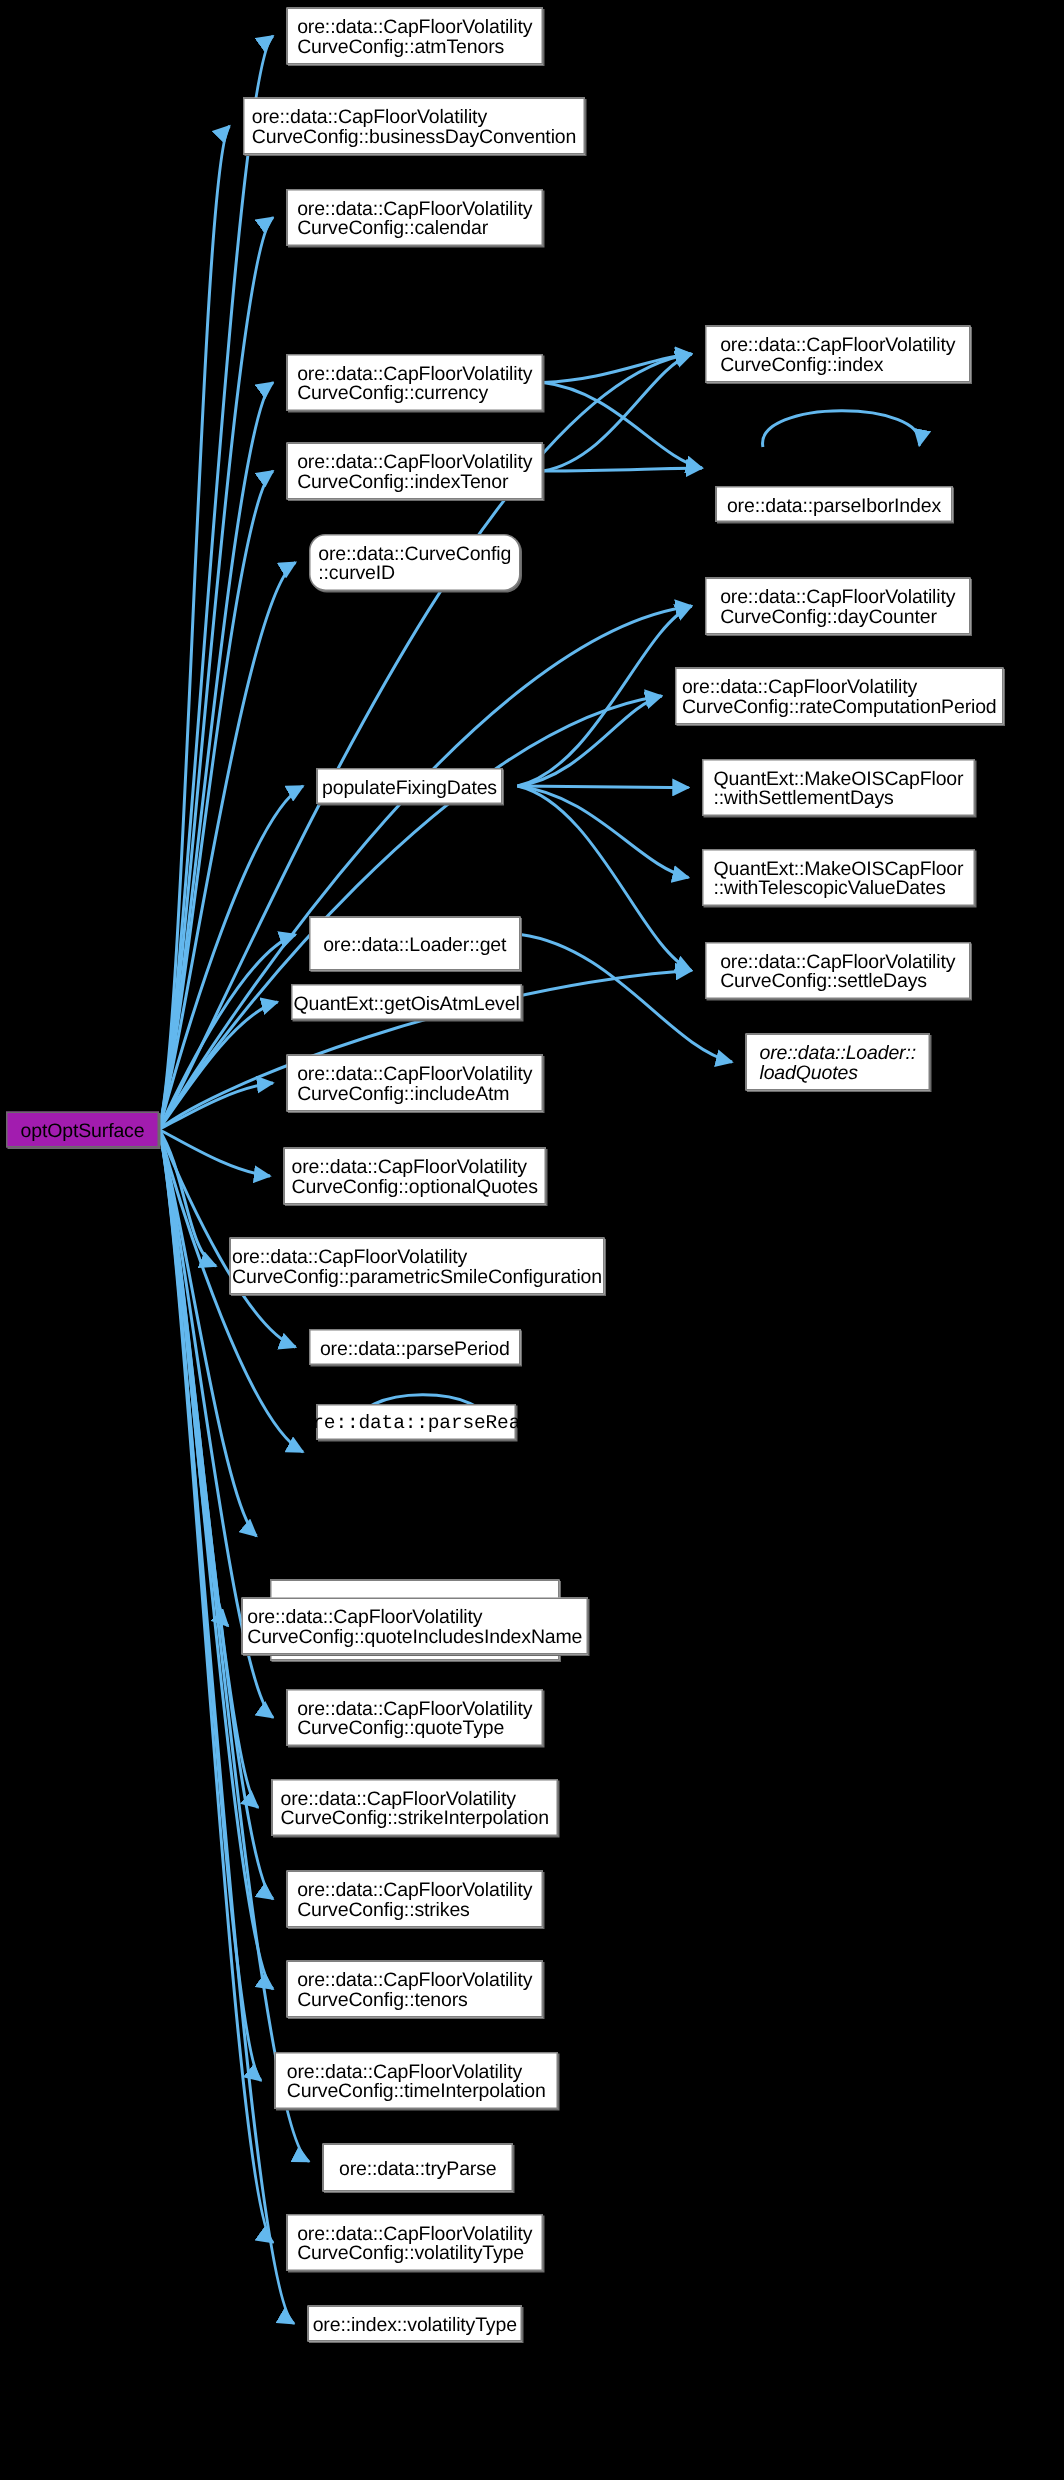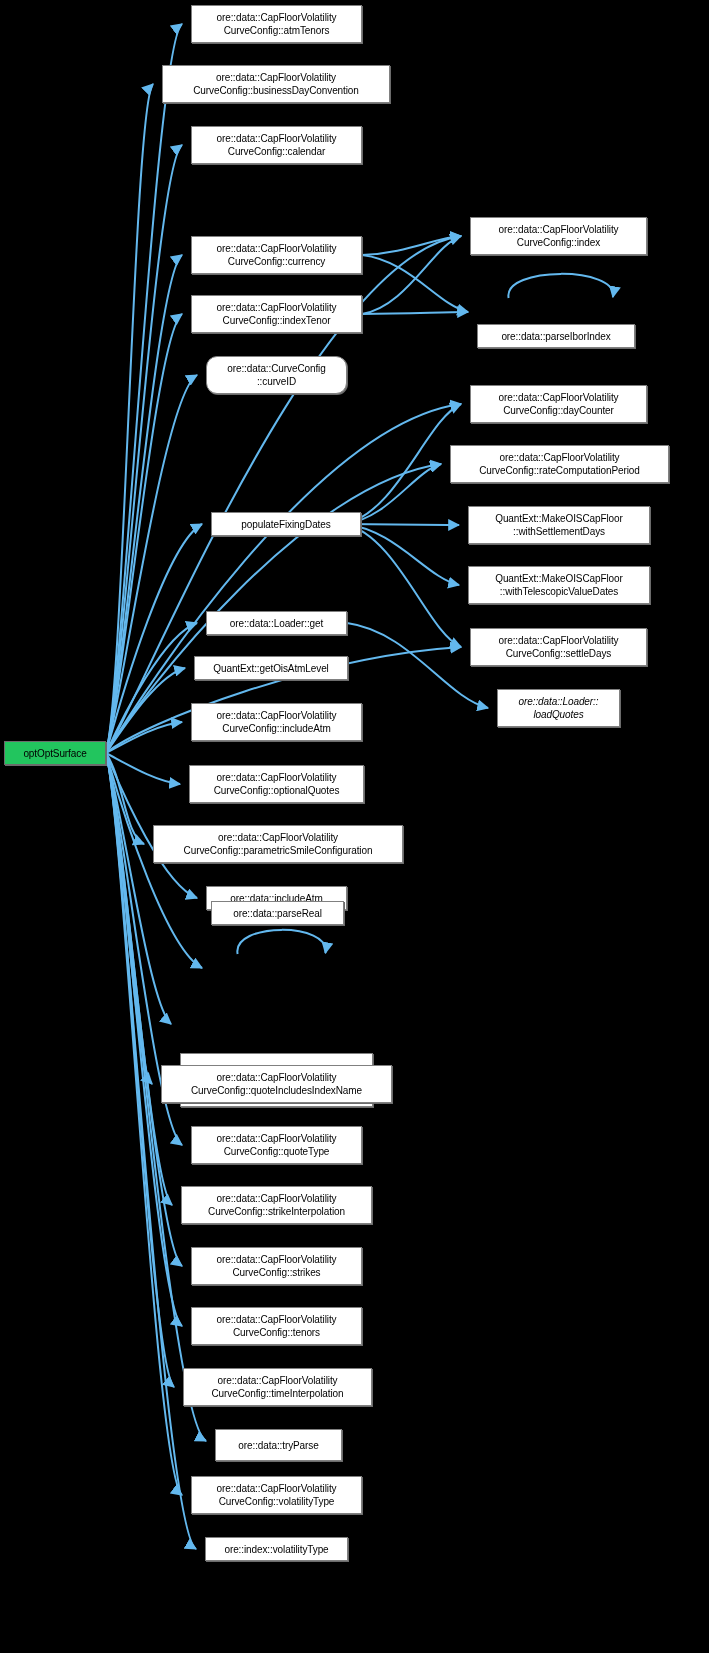--- a/index.html
+++ b/index.html
@@ -24,30 +24,29 @@
   }
   .node {
     position: absolute;
     box-sizing: border-box;
     background: #ffffff;
     border: 1px solid #808080;
     box-shadow: 1px 1px 0 0 #6b6b6b;
     display: flex;
     align-items: center;
     justify-content: center;
-    text-align: center;
     color: #000000;
-    font-size: 10px;
+    font-size: 13px;
     line-height: 13px;
     letter-spacing: -0.1px;
     z-index: 5;
     white-space: pre-line;
   }
   .node.root {
-    background: #22c55e;
+    background: #a21caf;
     border: 1px solid #6b6b6b;
   }
   .node span {
     display: block;
     padding: 0 3px;
   }
 </style>
 </head>
 <body>
 
@@ -115,39 +114,39 @@
 CurveConfig::currency</span></div>
       <div class="node" style="left: 477px; top: 300px; width: 158px; height: 24px; margin-top: 24px;"><span>ore::data::parseIborIndex</span></div>
       <div class="node" style="left: 191px; top: 295px; width: 171px; height: 38px;"><span>ore::data::CapFloorVolatility
 CurveConfig::indexTenor</span></div>
       <div class="node" style="left: 206px; top: 356px; width: 141px; height: 38px; border-radius: 11px;"><span>ore::data::CurveConfig
 ::curveID</span></div>
       <div class="node" style="left: 470px; top: 385px; width: 177px; height: 38px;"><span>ore::data::CapFloorVolatility
 CurveConfig::dayCounter</span></div>
       <div class="node" style="left: 450px; top: 445px; width: 219px; height: 38px;"><span>ore::data::CapFloorVolatility
 CurveConfig::rateComputationPeriod</span></div>
-      <div class="node" style="left: 211px; top: 512px; width: 150px; height: 24px;"><span>populateFixingDates</span></div>
+      <div class="node" style="left: 211px; top: 512px; width: 124px; height: 24px;"><span>populateFixingDates</span></div>
       <div class="node" style="left: 468px; top: 506px; width: 182px; height: 38px;"><span>QuantExt::MakeOISCapFloor
 ::withSettlementDays</span></div>
       <div class="node" style="left: 468px; top: 566px; width: 182px; height: 38px;"><span>QuantExt::MakeOISCapFloor
 ::withTelescopicValueDates</span></div>
       <div class="node" style="left: 470px; top: 628px; width: 177px; height: 38px;"><span>ore::data::CapFloorVolatility
 CurveConfig::settleDays</span></div>
-      <div class="node" style="left: 206px; top: 611px; width: 141px; height: 24px;"><span>ore::data::Loader::get</span></div>
+      <div class="node" style="left: 206px; top: 611px; width: 141px; height: 36px;"><span>ore::data::Loader::get</span></div>
       <div class="node" style="left: 497px; top: 689px; width: 123px; height: 38px; font-style: italic;"><span>ore::data::Loader::
 loadQuotes</span></div>
       <div class="node" style="left: 194px; top: 656px; width: 154px; height: 24px;"><span>QuantExt::getOisAtmLevel</span></div>
       <div class="node" style="left: 191px; top: 703px; width: 171px; height: 38px;"><span>ore::data::CapFloorVolatility
 CurveConfig::includeAtm</span></div>
       <div class="node" style="left: 189px; top: 765px; width: 175px; height: 38px;"><span>ore::data::CapFloorVolatility
 CurveConfig::optionalQuotes</span></div>
       <div class="node" style="left: 153px; top: 825px; width: 250px; height: 38px;"><span>ore::data::CapFloorVolatility
 CurveConfig::parametricSmileConfiguration</span></div>
-      <div class="node" style="left: 206px; top: 886px; width: 141px; height: 24px;"><span>ore::data::includeAtm</span></div>
-      <div class="node" style="left: 211px; top: 901px; width: 133px; height: 24px;"><span>ore::data::parseReal</span></div>
+      <div class="node" style="left: 206px; top: 886px; width: 141px; height: 24px;"><span>ore::data::parsePeriod</span></div>
+      <div class="node" style="left: 211px; top: 936px; width: 133px; height: 24px; font-family: Liberation Mono, monospace;"><span>ore::data::parseReal</span></div>
       <div class="node" style="left: 180px; top: 1053px; width: 193px; height: 54px; font-family: Liberation Mono, monospace;"><span>ore::data::parseSabrParametric
 VolatilityModelVariant</span></div>
       <div class="node" style="left: 161px; top: 1065px; width: 231px; height: 38px;"><span>ore::data::CapFloorVolatility
 CurveConfig::quoteIncludesIndexName</span></div>
       <div class="node" style="left: 191px; top: 1126px; width: 171px; height: 38px;"><span>ore::data::CapFloorVolatility
 CurveConfig::quoteType</span></div>
       <div class="node" style="left: 181px; top: 1186px; width: 191px; height: 38px;"><span>ore::data::CapFloorVolatility
 CurveConfig::strikeInterpolation</span></div>
       <div class="node" style="left: 191px; top: 1247px; width: 171px; height: 38px;"><span>ore::data::CapFloorVolatility
 CurveConfig::strikes</span></div>

